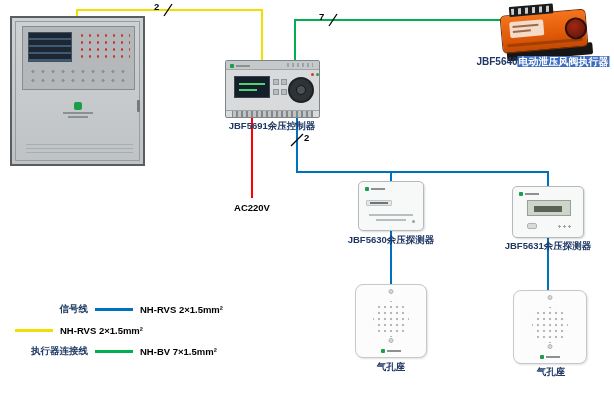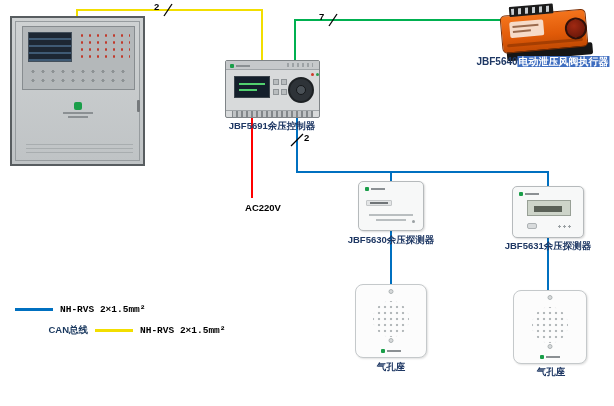--- a/index.html
+++ b/index.html
@@ -111,21 +111,21 @@
   .seat-speaker{position:absolute;left:50%;top:47%;transform:translate(-50%,-50%);width:36px;height:36px;border-radius:50%;
                 background-image:radial-gradient(circle,#B4B9BB 1.1px,transparent 1.6px);
                 background-size:6px 6px;background-position:center;}
   .seat .brand-logo{left:50%;bottom:4px;transform:translateX(-50%);}
 
   
   .legend{position:absolute;z-index:3;}
   .leg-row{display:flex;align-items:center;height:21px;}
   .leg-name{display:inline-block;width:80px;text-align:right;font-size:9.5px;font-weight:bold;color:#17365D;}
   .leg-line{display:inline-block;width:38px;height:3px;margin:0 7px 0 7px;}
-  .leg-spec{font-size:9.5px;font-weight:bold;color:#000;font-family:Liberation Mono, monospace;}
+  .leg-spec{font-size:9.5px;font-weight:bold;color:#000;}
 </style>
 </head>
 <body>
 
 <div class="canvas">
 
   <svg class="wires" width="614" height="406" viewBox="0 0 614 406">
     <path class="w-can" d="M77,16 V10 H262 V60"></path>
     <path class="w-act" d="M295,60 V20 H518"></path>
     <path class="w-pow" d="M252,118 V198"></path>
@@ -243,28 +243,33 @@
   <div class="dev-label" style="left:272px;top:121px">JBF5691余压控制器</div>
   <div class="dev-label" style="left:543px;top:56px;font-size:10px"><span>JBF5640</span><span class="hl">电动泄压风阀执行器</span></div>
   <div class="dev-label" style="left:391px;top:235px">JBF5630余压探测器</div>
   <div class="dev-label" style="left:548px;top:241px">JBF5631余压探测器</div>
   <div class="dev-label" style="left:391px;top:362px">气孔座</div>
   <div class="dev-label" style="left:551px;top:367px">气孔座</div>
 
   <div class="wire-label" style="left:154px;top:1px">2</div>
   <div class="wire-label" style="left:319px;top:11px">7</div>
   <div class="wire-label" style="left:304px;top:132px">2</div>
-  <div class="wire-label centered" style="left:263px;top:202px">AC220V</div>
+  <div class="wire-label centered" style="left:252px;top:202px">AC220V</div>
 
   <div class="legend" style="left:8px;top:299px">
     <div class="leg-row">
+      <span class="leg-name">信号线</span>
       <span class="leg-line" style="background:#0070C0"></span>
       <span class="leg-spec">NH-RVS 2×1.5mm²</span>
     </div>
     <div class="leg-row">
-      <span class="leg-name">CAN总线</span>
       <span class="leg-line" style="background:#F2DE00"></span>
       <span class="leg-spec">NH-RVS 2×1.5mm²</span>
     </div>
+    <div class="leg-row">
+      <span class="leg-name">执行器连接线</span>
+      <span class="leg-line" style="background:#00B050"></span>
+      <span class="leg-spec">NH-BV 7×1.5mm²</span>
+    </div>
   </div>
 
 
 </div>
 
 </body></html>

